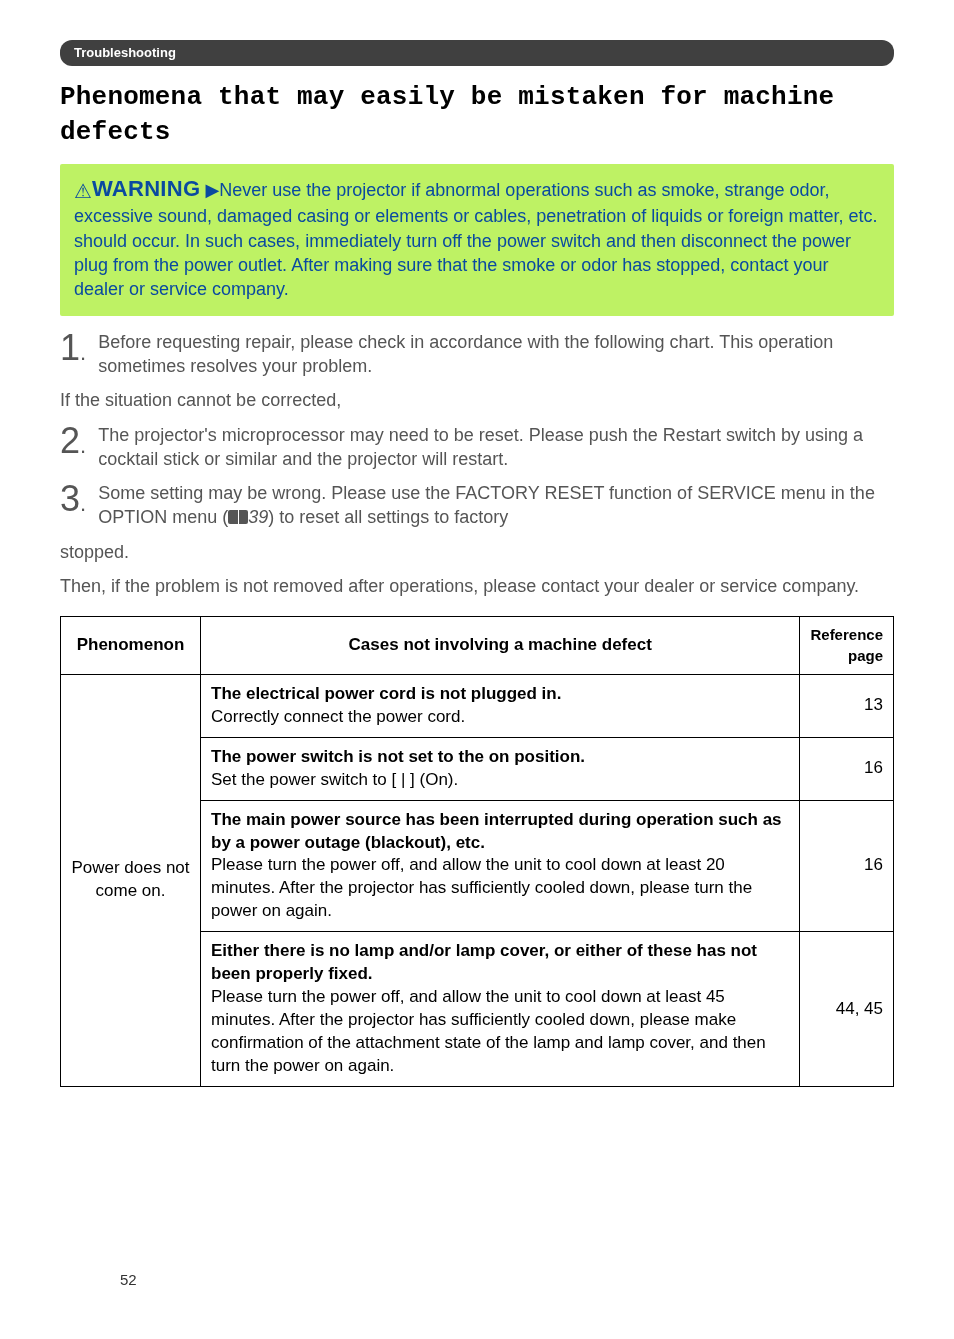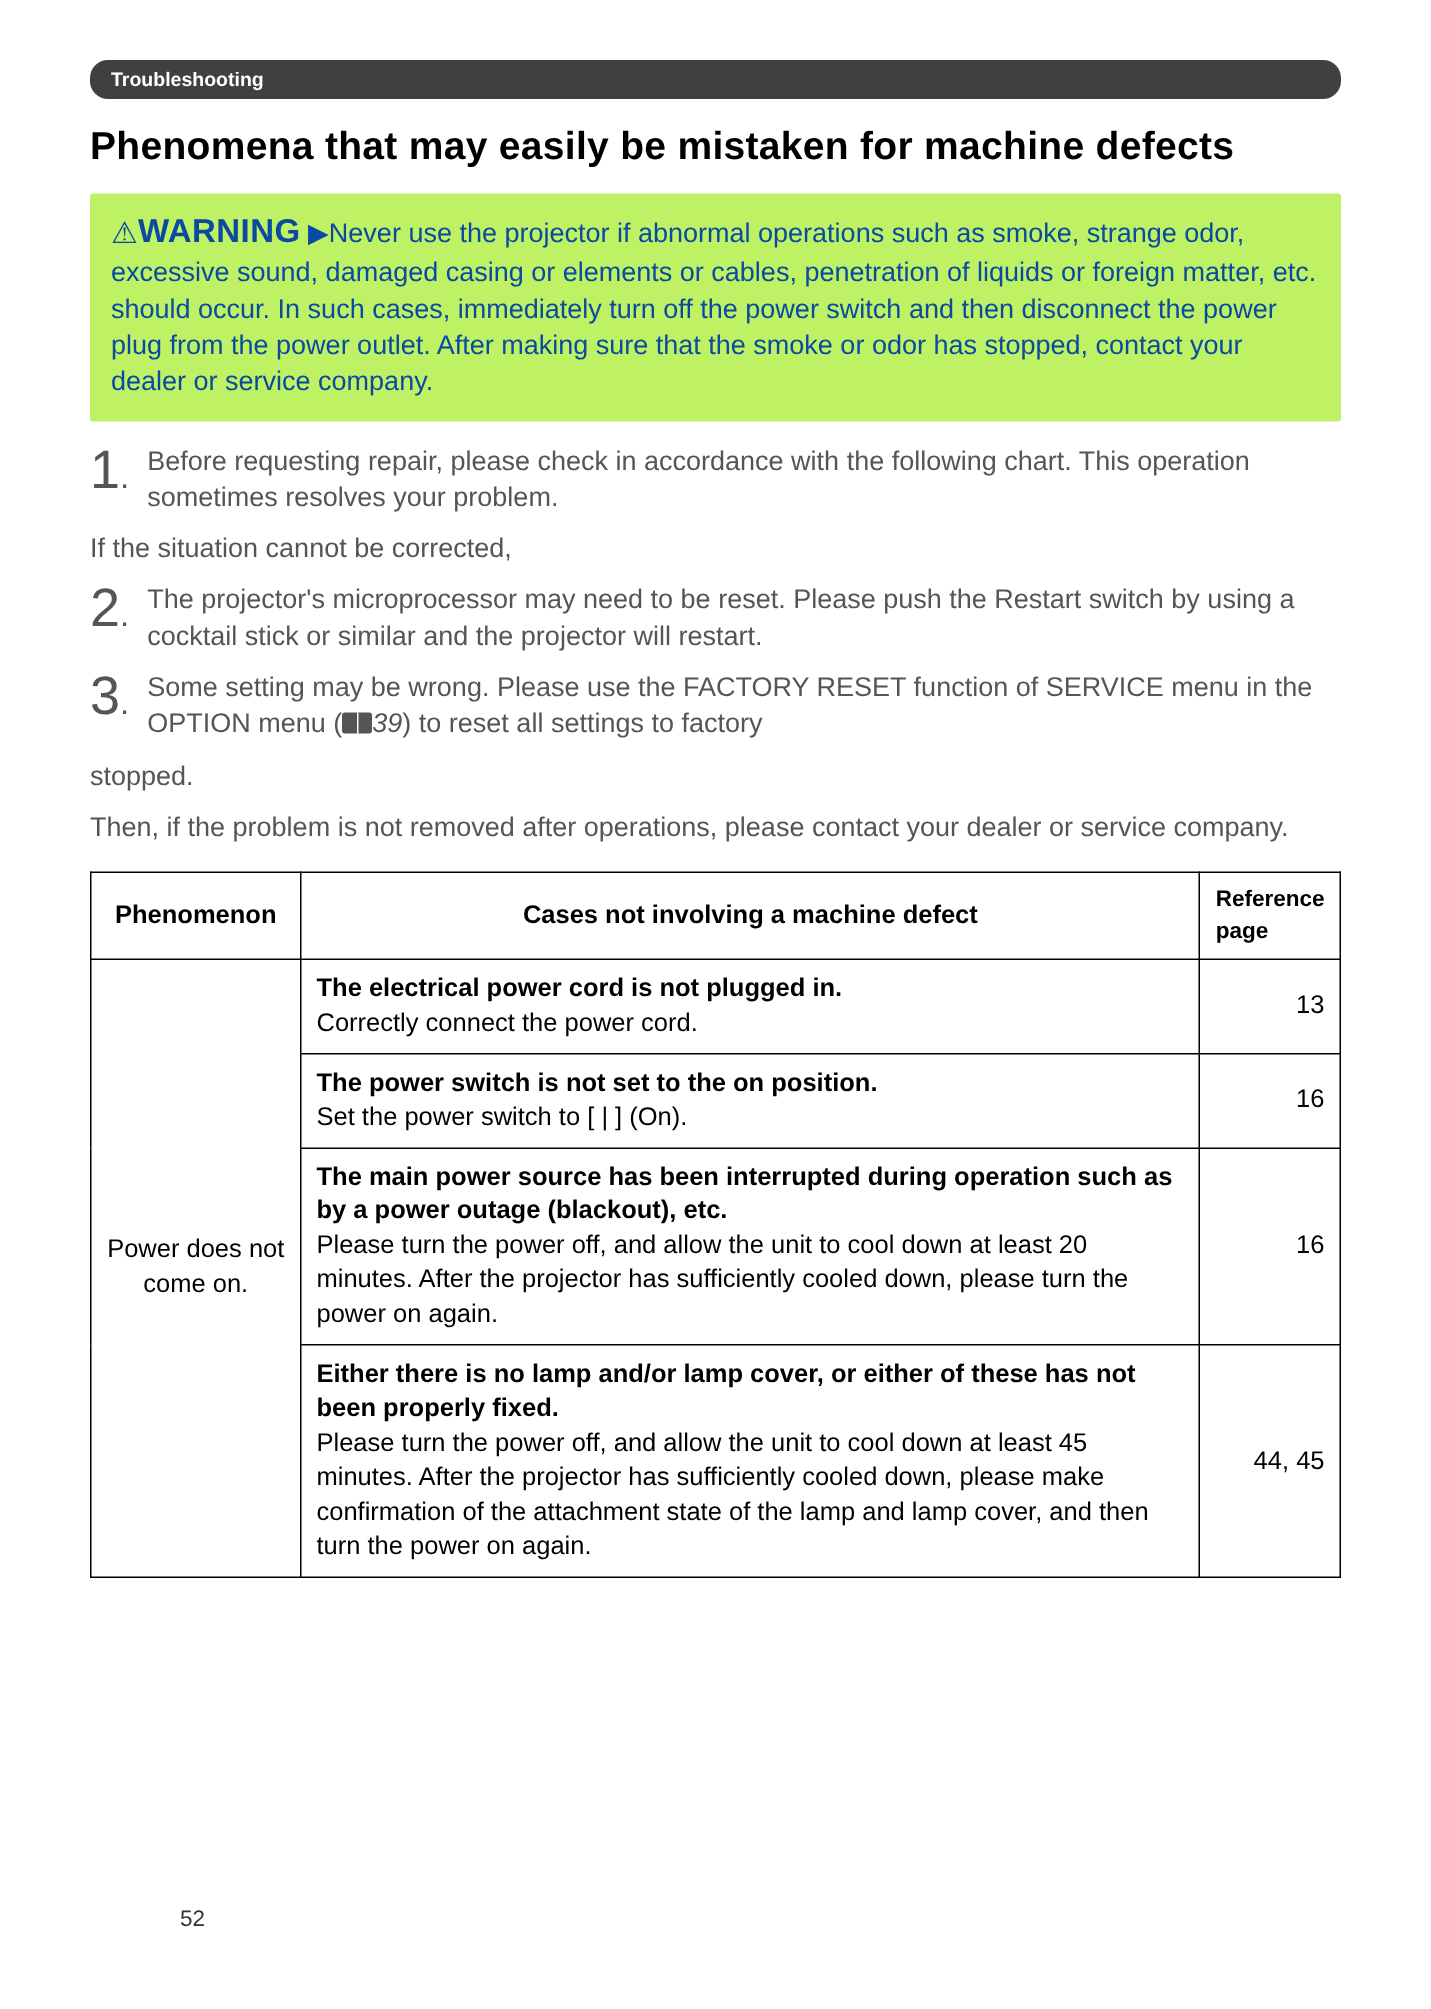--- a/index.html
+++ b/index.html
@@ -22,20 +22,21 @@
     border-radius: 12px;
     display: block;
     width: 100%;
     margin-bottom: 14px;
   }
   h1 {
     font-size: 26px;
     font-weight: 900;
     margin-bottom: 14px;
     letter-spacing: 0.2px;
+    font-family: Liberation Mono, monospace;
   }
   .warning-box {
     background: #bef264;
     padding: 10px 14px 14px 14px;
     margin-bottom: 14px;
     color: #0a4aa0;
     border-radius: 2px;
   }
   .warning-label {
     font-weight: 900;
@@ -94,21 +95,21 @@
     border: 1.5px solid #000;
     padding: 8px 10px;
     vertical-align: middle;
   }
   th {
     font-weight: bold;
     text-align: center;
     background: #fff;
   }
   .col-phen { width: 140px; text-align: center; }
-  .col-ref { width: 90px; text-align: left; font-size: 15px; }
+  .col-ref { width: 90px; text-align: right; font-size: 15px; }
   td.ref { text-align: right; }
   td.case .bold { font-weight: bold; }
   .page-num {
     position: absolute;
     left: 60px;
     font-size: 15px;
     color: #333;
   }
   .page-wrap { position: relative; height: 1259px; }
 </style>

